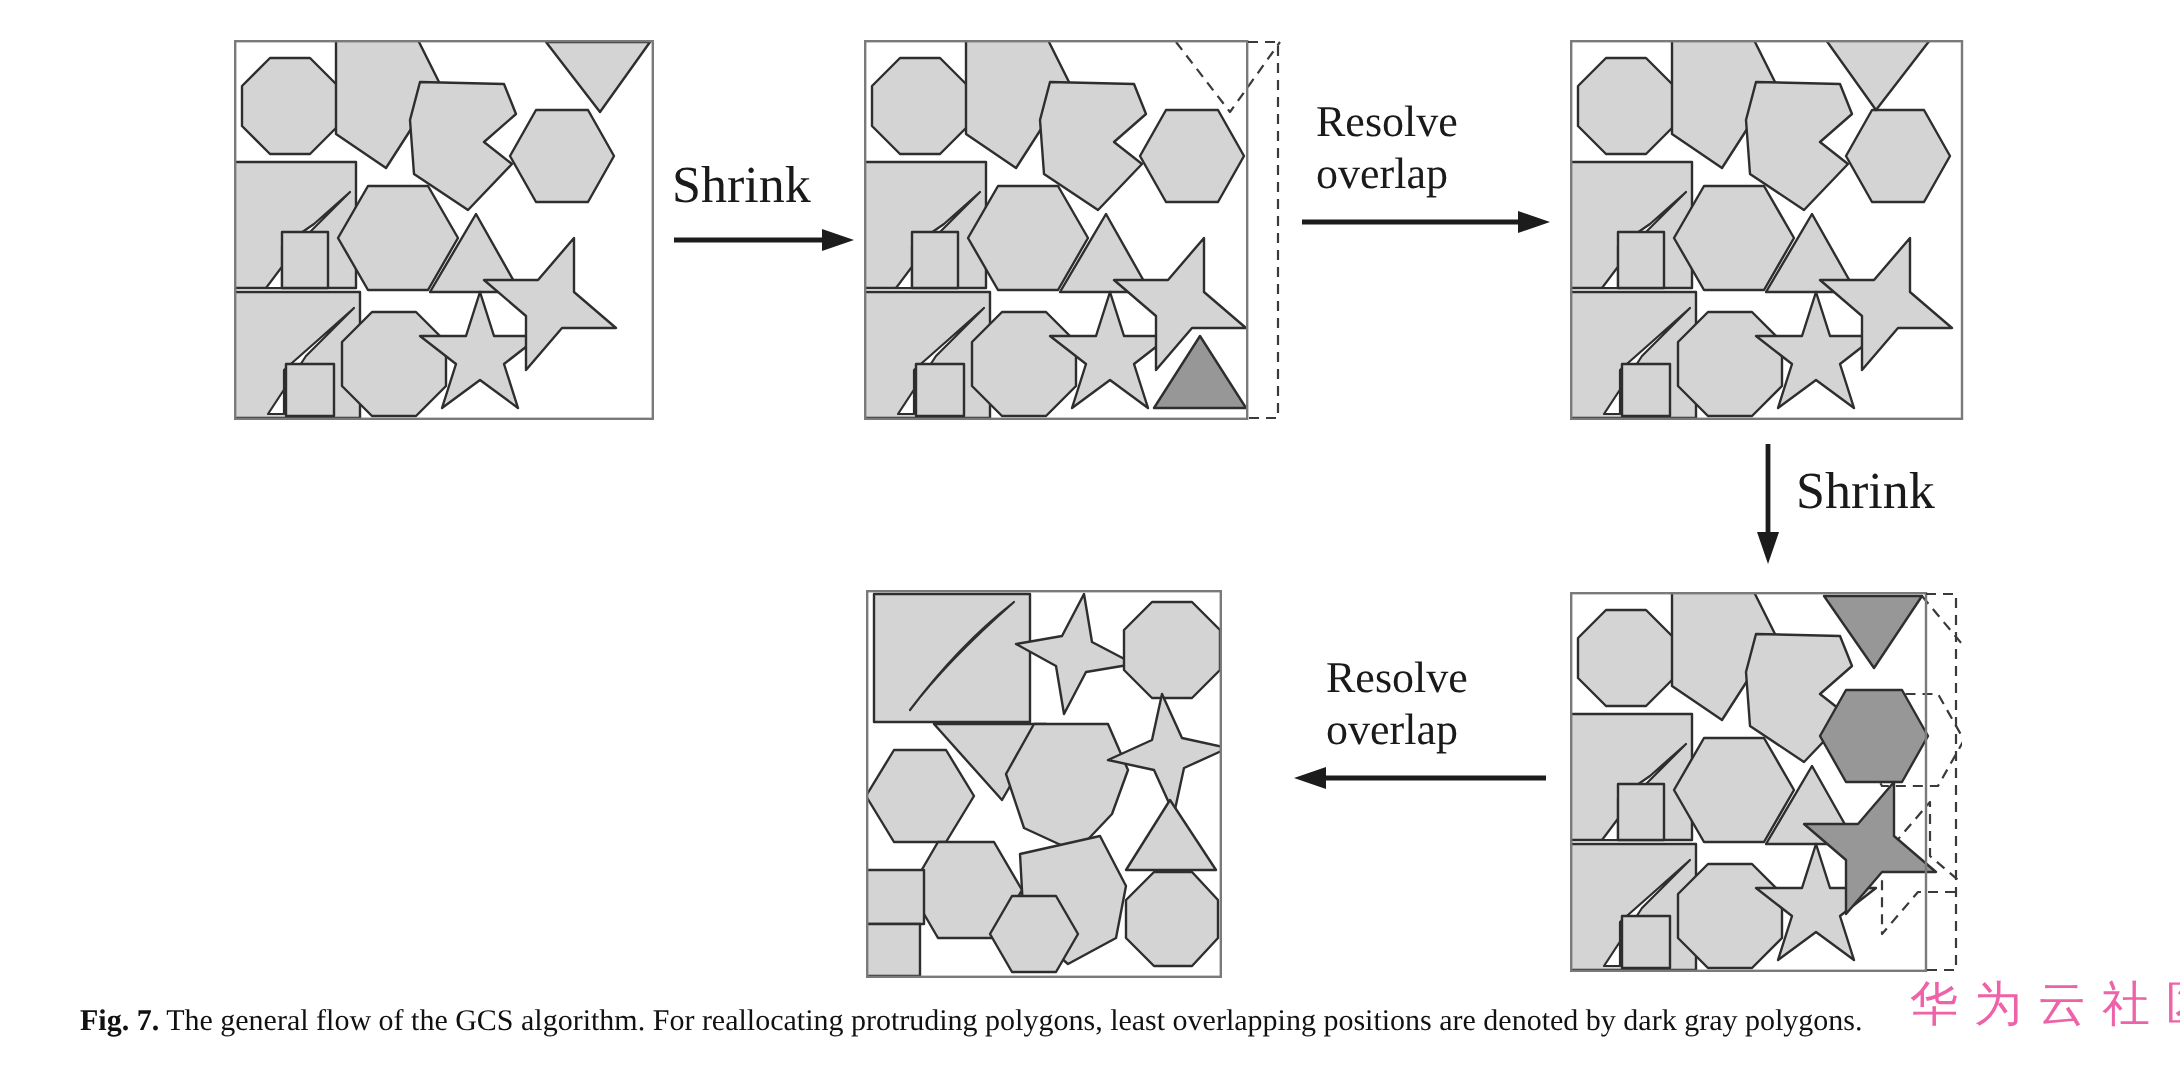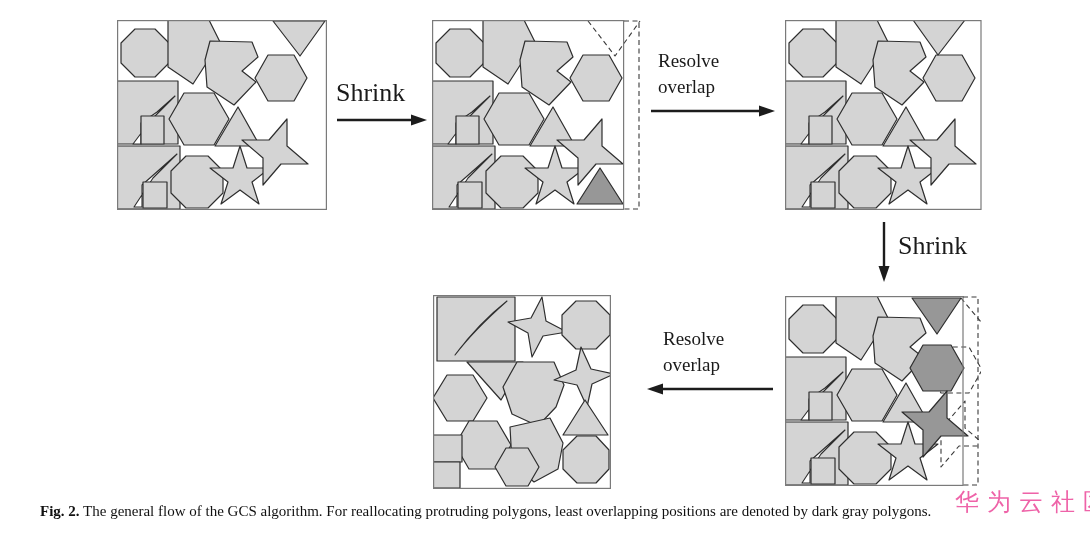--- a/index.html
+++ b/index.html
@@ -9,21 +9,21 @@
   .panel svg{display:block;}
   
   .sh-lt{fill:#d4d4d4;stroke:#2e2e2e;stroke-width:1.2;stroke-linejoin:round;}
   .sh-dk{fill:#979797;stroke:#2e2e2e;stroke-width:1.2;stroke-linejoin:round;}
   .sh-wh{fill:#ffffff;stroke:#2e2e2e;stroke-width:1.1;stroke-linejoin:round;}
   .sh-dash{fill:none;stroke:#3a3a3a;stroke-width:1.1;stroke-dasharray:5 3.5;stroke-linejoin:round;}
   .pbox{fill:none;stroke:#7a7a7a;stroke-width:1.2;}
   
   .arrow-block{position:absolute;color:#1a1a1a;}
   .arrow-label{font-size:26px;color:#1a1a1a;white-space:nowrap;}
-  .arrow-label.two{font-size:19px;line-height:26px;}
+  .arrow-label.two{font-size:22px;line-height:26px;}
   .arrow-svg line{stroke:#1c1c1c;stroke-width:2.4;}
   .arrow-svg .head{fill:#1c1c1c;stroke:none;}
   .caption{position:absolute;left:40px;top:503px;width:1045px;font-size:15px;color:#111;
            white-space:nowrap;}
   .caption b{font-weight:700;}
   .watermark{position:absolute;left:955px;top:486px;font-size:24px;letter-spacing:8px;
              color:#ec4899;opacity:.85;font-family:"DejaVu Sans",sans-serif;white-space:nowrap;}
 </style>
 </head>
 <body>
@@ -167,19 +167,19 @@
   <div class="arrow-block" style="left:646px;top:326px;width:128px;">
     <div class="arrow-label two" style="padding-left:17px;">Resolve</div>
     <div class="arrow-label two" style="padding-left:17px;">overlap</div>
     <svg class="arrow-svg" width="128" height="16" viewBox="0 0 128 16" style="margin-top:3px;">
       <line x1="17" y1="8" x2="127" y2="8"></line>
       <polygon class="head" points="1,8 17,2.5 17,13.5"></polygon>
     </svg>
   </div>
 
   <div class="caption">
-    <b>Fig. 2.</b>
+    <b>Fig. 7.</b>
     <span>The general flow of the GCS algorithm. For reallocating protruding polygons, least overlapping positions are denoted by dark gray polygons.</span>
   </div>
 
   <div class="watermark">华为云社区</div>
 
 </div>
 
 </body></html>

